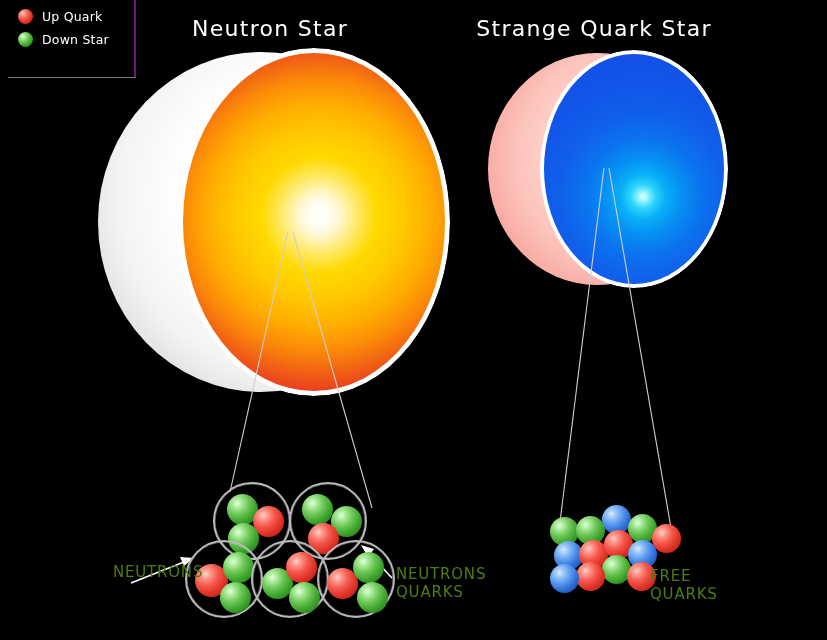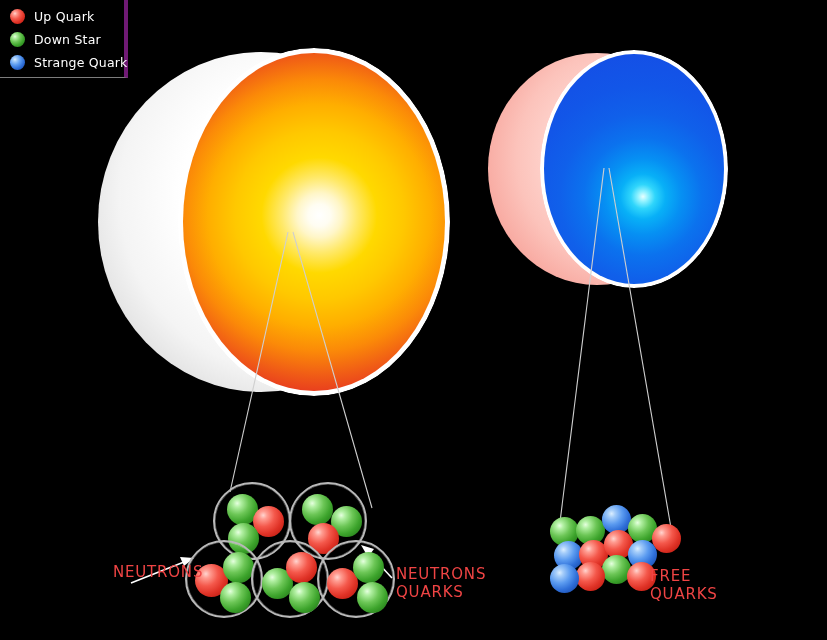--- a/index.html
+++ b/index.html
@@ -12,25 +12,25 @@
     width: 827px;
     height: 640px;
     background: #000000;
     overflow: hidden;
     font-family: "DejaVu Sans", sans-serif;
   }
 
   
   #legend {
     position: absolute;
-    left: 0px;
+    left: 8px;
     top: 0px;
     width: 128px;
     height: 78px;
-    border-right: 4px solid #701a75;
+    border-right: 2px solid #701a75;
     border-bottom: 1px solid #7d7d7d;
     box-sizing: border-box;
     background: #000000;
     z-index: 40;
   }
   .legend-row {
     position: absolute;
     left: 10px;
     height: 22px;
     display: flex;
@@ -188,21 +188,21 @@
   .q-down {
     background: radial-gradient(circle at 33% 30%, #e6ffe0 0%, #b2f0a3 13%, #6cc656 38%, #3da42c 62%, #28821c 84%, #195c11 100%);
   }
   .q-strange {
     background: radial-gradient(circle at 33% 30%, #dbeeff 0%, #a5cdfa 13%, #5b9bf0 38%, #2f6fd8 62%, #1d51b4 84%, #123579 100%);
   }
 
   
   .callout {
     position: absolute;
-    color: #ef4444;
+    color: #4d7c0f;
     font-size: 15px;
     letter-spacing: 0.8px;
     line-height: 18px;
     white-space: pre-line;
     font-family: "DejaVu Sans", sans-serif;
     z-index: 35;
   }
   #label-neutrons { left: 113px; top: 563px; }
   #label-confined { left: 396px; top: 565px; }
   #label-free     { left: 650px; top: 567px; }
@@ -214,26 +214,24 @@
 
   <div id="legend">
     <div class="legend-row r0">
       <span class="legend-dot q-up"></span>
       <span class="legend-label">Up Quark</span>
     </div>
     <div class="legend-row r1">
       <span class="legend-dot q-down"></span>
       <span class="legend-label">Down Star</span>
     </div>
-    <div class="legend-row r2">
-      <span class="legend-dot q-strange"></span>
-      <span class="legend-label">Strange Quark</span>
-    </div>
   </div>
 
+  <div class="star-title" id="title-neutron">Neutron Star</div>
+  <div class="star-title" id="title-quark">Strange Quark Star</div>
 
   <div class="sphere-group" id="ns-group">
     <div id="ns-crust"></div>
     <div id="ns-core-wrap">
       <div id="ns-core-white"></div>
       <div id="ns-core"></div>
     </div>
   </div>
 
   <div class="sphere-group" id="qs-group">

